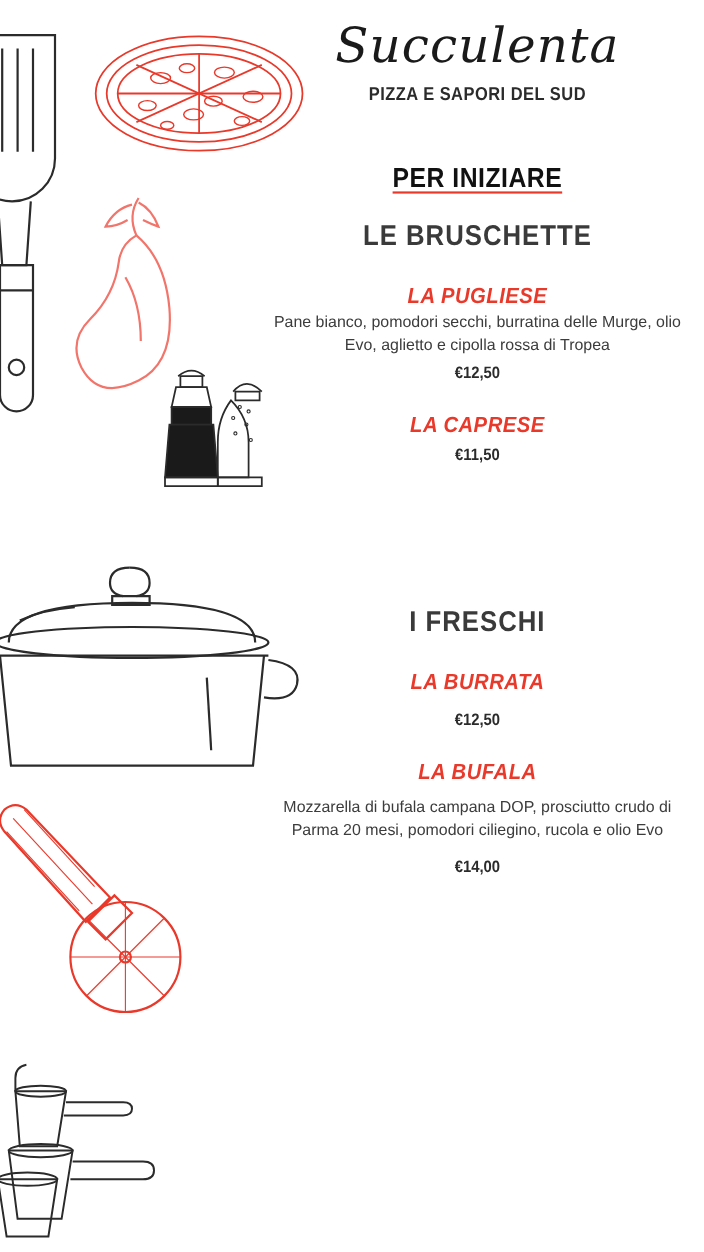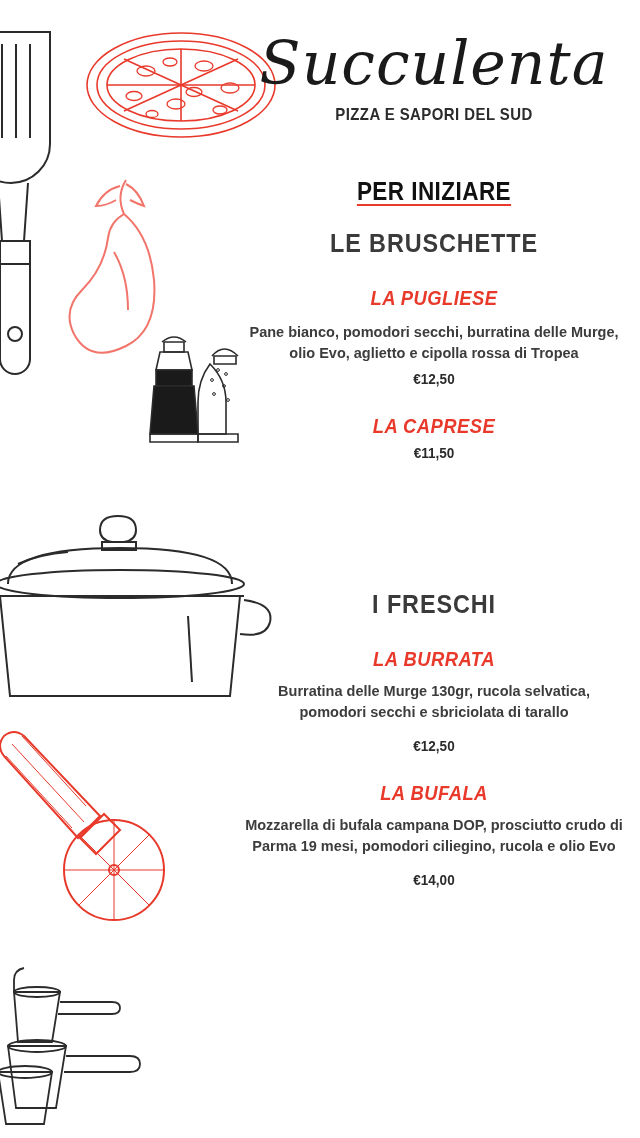--- a/index.html
+++ b/index.html
@@ -33,24 +33,24 @@
     position: absolute;
     left: 228px;
     top: 0;
     width: 412px;
     text-align: center;
   }
 
   .brand {
     font-family: "DejaVu Serif", serif;
     font-style: italic;
-    font-size: 60px;
+    font-size: 44px;
     line-height: 1;
     color: #1a1a1a;
-    margin-top: 33px;
+    margin-top: 20px;
     letter-spacing: 1px;
     font-weight: 400;
   }
   .brand-sub {
     font-family: "Liberation Sans Narrow", "Liberation Sans", sans-serif;
     font-size: 17px;
     font-weight: 700;
     letter-spacing: 0.5px;
     color: #2b2b2b;
     margin-top: 12px;
@@ -93,23 +93,22 @@
     font-style: italic;
     font-weight: 700;
     color: #e8392b;
     letter-spacing: 0.5px;
     transform: scaleX(0.92);
   }
   .dish-desc {
     font-size: 14.5px;
     line-height: 1.45;
     color: #3c3c3c;
-    margin: 12px auto 0;
+    margin: 2px auto 0;
     width: 382px;
-    font-weight: bold;
   }
   .dish-price {
     font-family: "Liberation Sans Narrow", "Liberation Sans", sans-serif;
     font-size: 15px;
     font-weight: 700;
     color: #2b2b2b;
     margin-top: 6px;
     transform: scaleX(0.9);
   }
   .dish.gap .dish-price { margin-top: 14px; }
@@ -258,23 +257,22 @@
 
   <div class="dish">
     <div class="dish-name">LA CAPRESE</div>
     <div class="dish-price">€11,50</div>
   </div>
 
   <div class="group-title spaced">I FRESCHI</div>
 
   <div class="dish gap">
     <div class="dish-name">LA BURRATA</div>
-    <div class="dish-desc">Burratina delle Murge 130gr, rucola selvatica, pomodori secchi e sbriciolata di tarallo</div>
     <div class="dish-price">€12,50</div>
   </div>
 
   <div class="dish gap">
     <div class="dish-name">LA BUFALA</div>
-    <div class="dish-desc">Mozzarella di bufala campana DOP, prosciutto crudo di Parma 19 mesi, pomodori ciliegino, rucola e olio Evo</div>
+    <div class="dish-desc">Mozzarella di bufala campana DOP, prosciutto crudo di Parma 20 mesi, pomodori ciliegino, rucola e olio Evo</div>
     <div class="dish-price">€14,00</div>
   </div>
 
 </div>
 
 </body></html>

